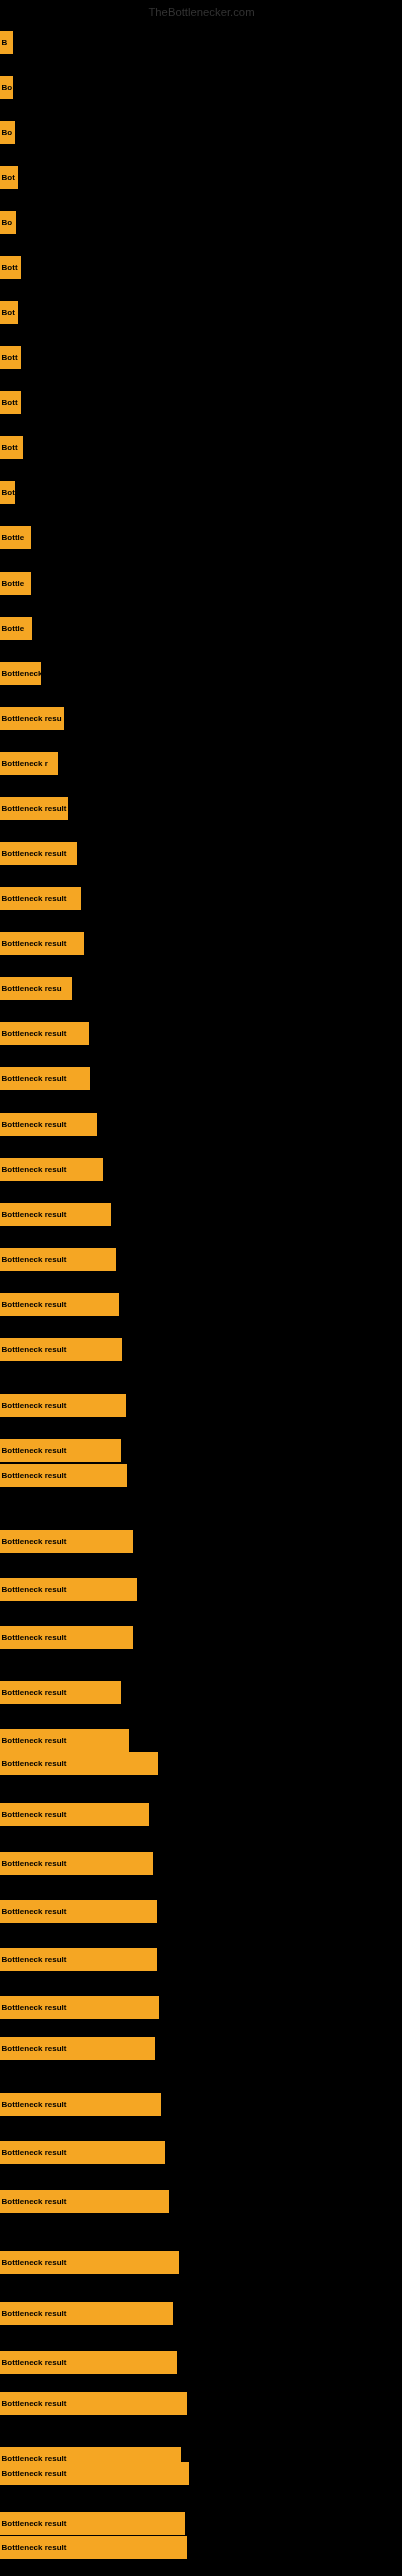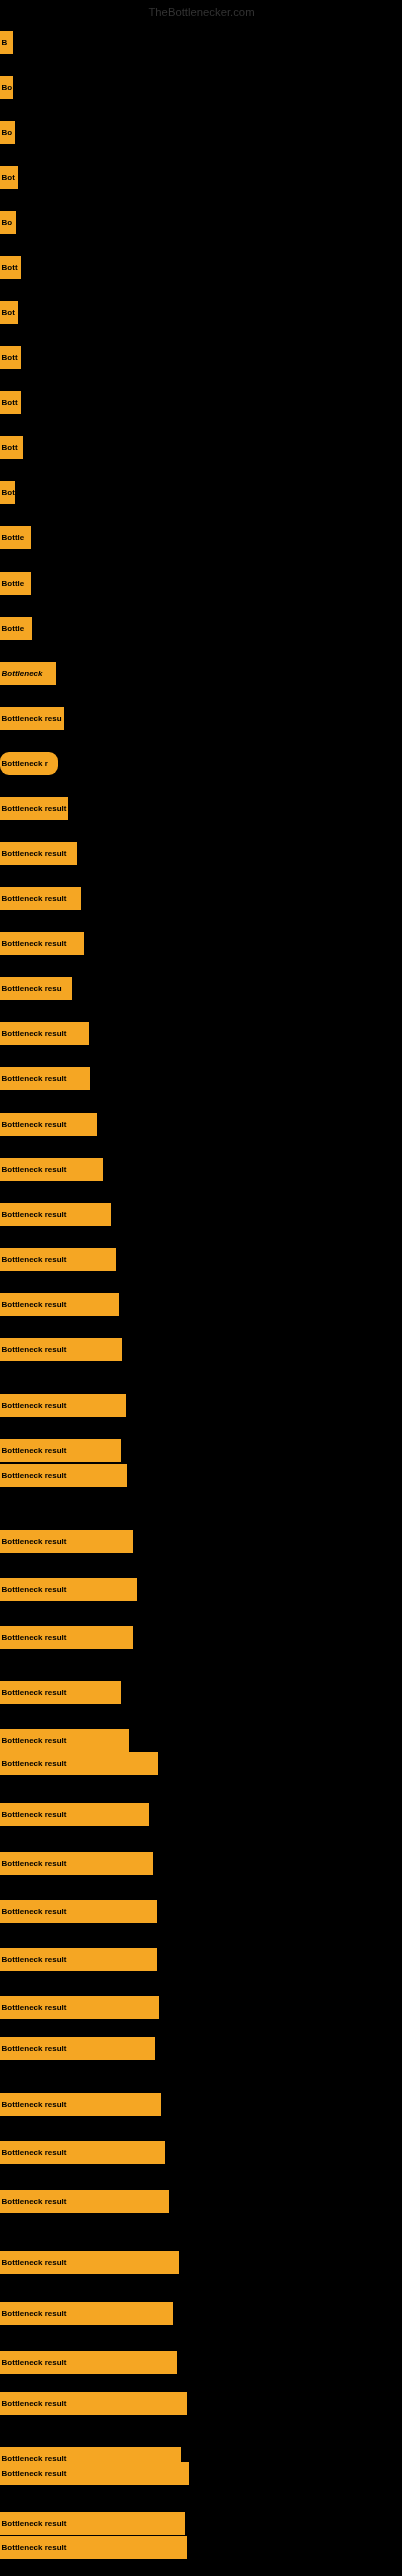--- a/index.html
+++ b/index.html
@@ -118,31 +118,31 @@
       <div class="bar" style="width: 31px;">
         <span class="bar-label">Bottle</span>
       </div>
     </div>
     <div class="bar-container" style="top: 617px; left: 0px;">
       <div class="bar" style="width: 32px;">
         <span class="bar-label">Bottle</span>
       </div>
     </div>
     <div class="bar-container" style="top: 662px; left: 0px;">
-      <div class="bar" style="width: 56px; font-style: italic;">
+      <div class="bar" style="width: 41px;">
         <span class="bar-label">Bottleneck</span>
       </div>
     </div>
     <div class="bar-container" style="top: 707px; left: 0px;">
       <div class="bar" style="width: 64px;">
         <span class="bar-label">Bottleneck resu</span>
       </div>
     </div>
     <div class="bar-container" style="top: 752px; left: 0px;">
-      <div class="bar" style="width: 58px; border-radius: 9px;">
+      <div class="bar" style="width: 58px;">
         <span class="bar-label">Bottleneck r</span>
       </div>
     </div>
     <div class="bar-container" style="top: 797px; left: 0px;">
       <div class="bar" style="width: 68px;">
         <span class="bar-label">Bottleneck result</span>
       </div>
     </div>
     <div class="bar-container" style="top: 842px; left: 0px;">
       <div class="bar" style="width: 77px;">

